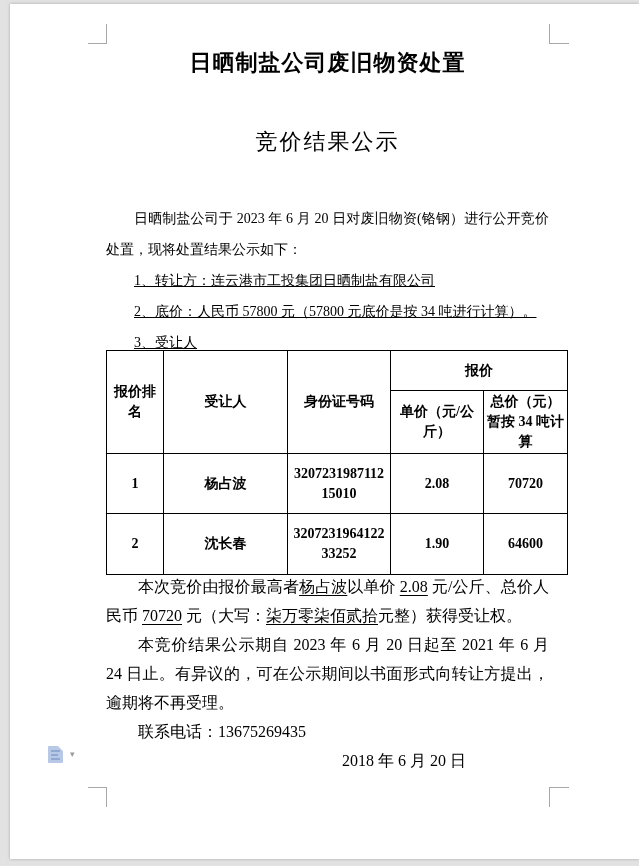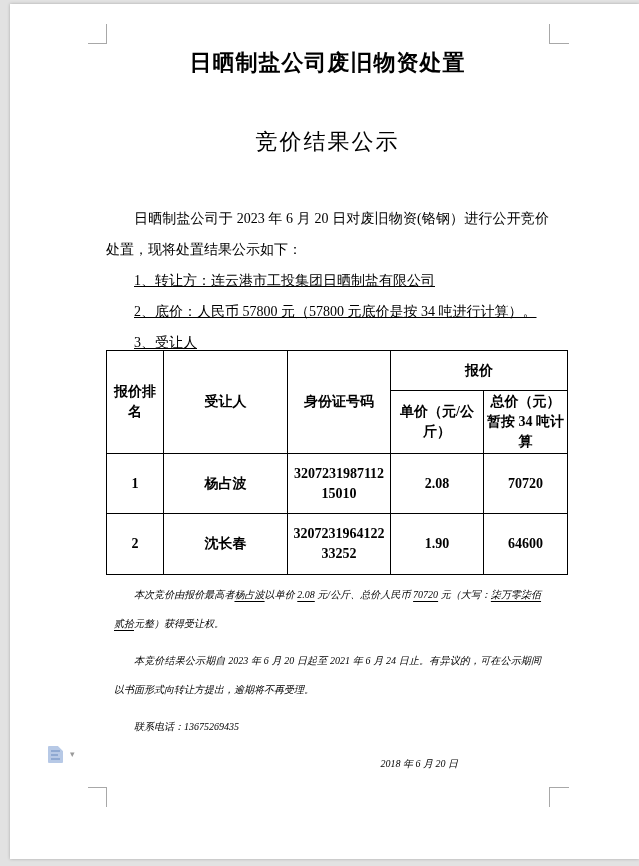--- a/index.html
+++ b/index.html
@@ -44,21 +44,21 @@
     border:1px solid #000;text-align:center;vertical-align:middle;
     font-size:14px;line-height:20px;padding:1px 3px;font-weight:bold;
   }
   td.idcell{word-break:break-all;line-height:21px;padding:1px 6px;}
   tr.h1{height:40px;}
   tr.h2{height:39px;}
   tr.r1{height:60px;}
   tr.r2{height:61px;}
 
   .lower{position:absolute;left:96px;top:568px;width:443px;}
-  .lower p{margin:8px;font-size:10px;line-height:29px;text-indent:2em;text-align:justify;font-style:italic;}
+  .lower p{margin:0;font-size:16px;line-height:29px;text-indent:2em;text-align:justify;}
   .lower p.date{text-indent:0;text-align:right;padding-right:83px;}
   .u{text-decoration:underline;text-underline-offset:3px;}
 
   
   .paste-widget{position:absolute;left:38px;top:742px;width:36px;height:22px;}
   .paste-icon{
     position:absolute;left:0;top:0;width:15px;height:17px;
     background:#b7c9e6;border-radius:1px;
   }
   .paste-icon .fold{

